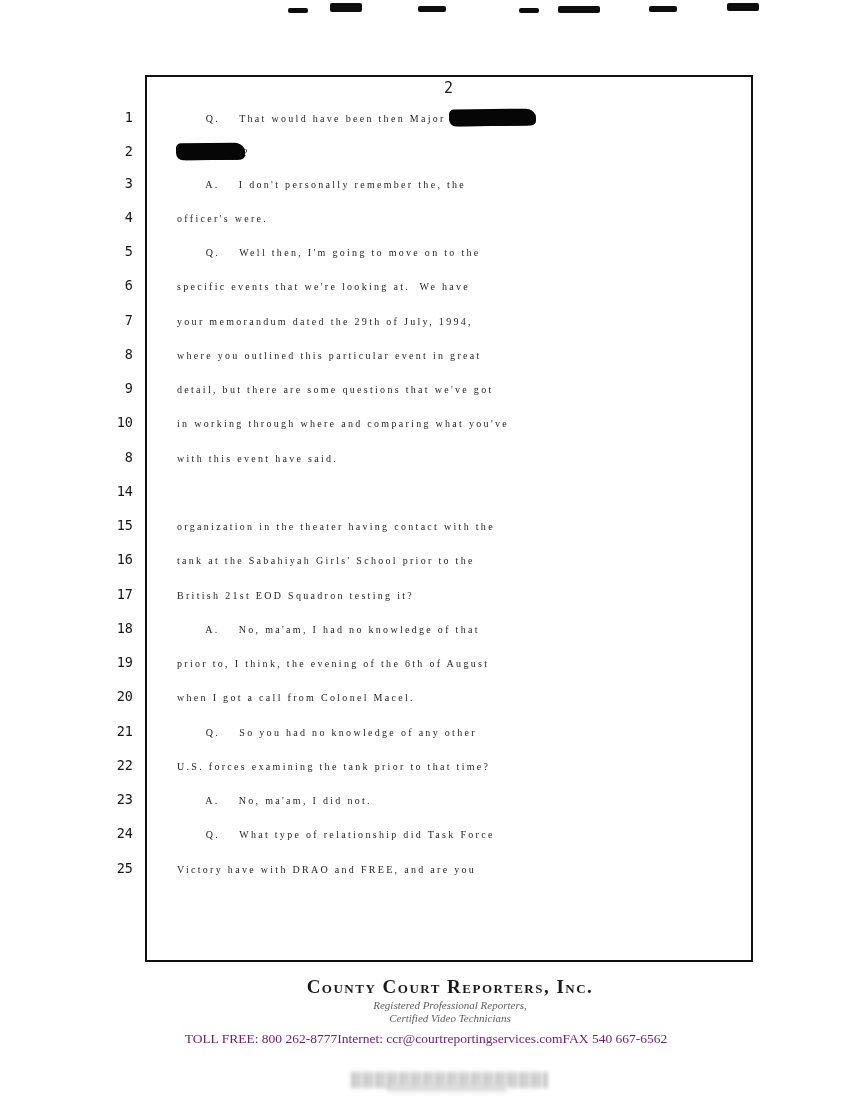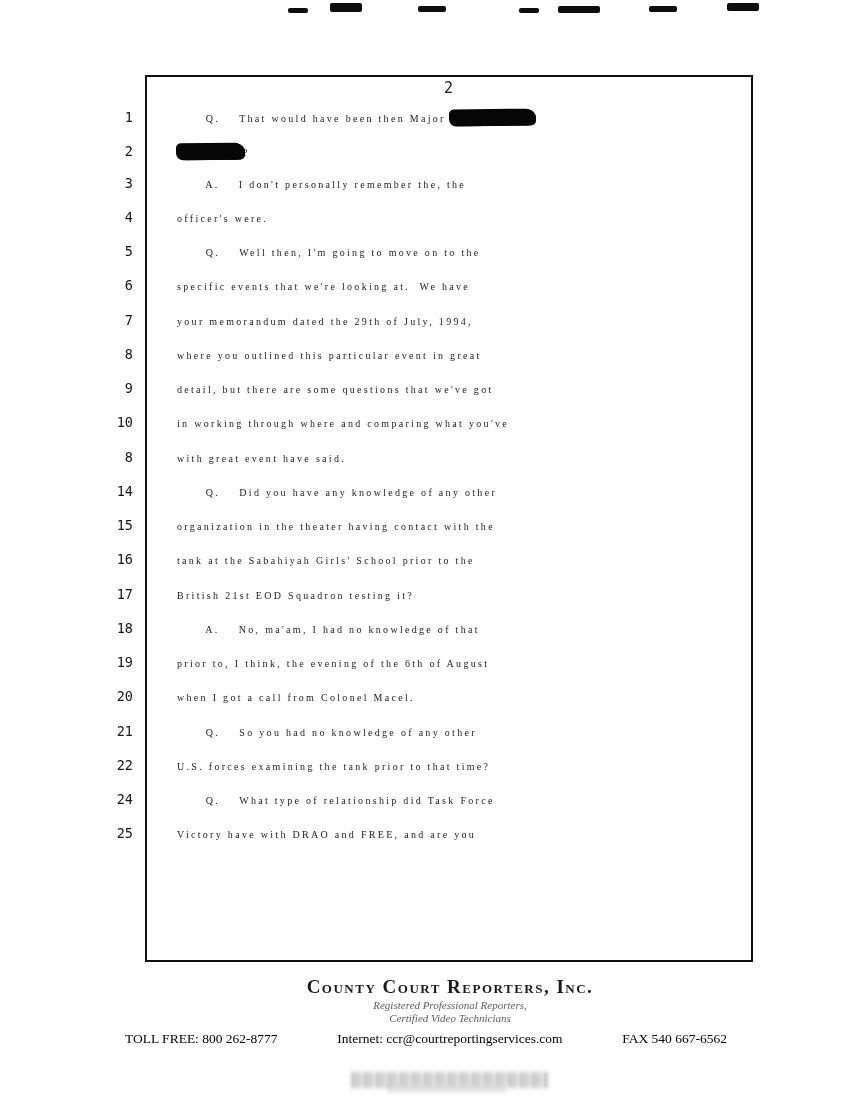--- a/index.html
+++ b/index.html
@@ -107,24 +107,24 @@
     font-size: 11px;
     color: #5d5d5d;
     filter: blur(0.4px);
   }
   .footer-contact {
     position: absolute;
     left: 125px;
     top: 1031px;
     width: 602px;
     display: flex;
-    justify-content: space-between;
+    justify-content: center;
     font-family: "Liberation Serif", serif;
     font-size: 13.5px;
-    color: #000000;
+    color: #701a75;
     filter: blur(0.2px);
   }
 
   
   .blur-smudge {
     position: absolute;
     left: 352px;
     top: 1072px;
     width: 195px;
     height: 16px;
@@ -172,30 +172,31 @@
       <div class="t-row"><span class="t-num">1</span><span class="t-text">      Q.    That would have been then Major <span class="redaction" style="width: 84px;"></span></span></div>
       <div class="t-row"><span class="t-num">2</span><span class="t-text"><span class="redaction" style="width: 66px;"></span>?</span></div>
       <div class="t-row"><span class="t-num">3</span><span class="t-text">      A.    I don't personally remember the, the</span></div>
       <div class="t-row"><span class="t-num">4</span><span class="t-text">officer's were.</span></div>
       <div class="t-row"><span class="t-num">5</span><span class="t-text">      Q.    Well then, I'm going to move on to the</span></div>
       <div class="t-row"><span class="t-num">6</span><span class="t-text">specific events that we're looking at.  We have</span></div>
       <div class="t-row"><span class="t-num">7</span><span class="t-text">your memorandum dated the 29th of July, 1994,</span></div>
       <div class="t-row"><span class="t-num">8</span><span class="t-text">where you outlined this particular event in great</span></div>
       <div class="t-row"><span class="t-num">9</span><span class="t-text">detail, but there are some questions that we've got</span></div>
       <div class="t-row"><span class="t-num">10</span><span class="t-text">in working through where and comparing what you've</span></div>
-      <div class="t-row"><span class="t-num">8</span><span class="t-text">with great event have said.</span></div>
-      <div class="t-row"><span class="t-num">14</span><span class="t-text">      Q.    Did you have any knowledge of any other</span></div>
+      <div class="t-row"><span class="t-num">8</span><span class="t-text">with this event have said.</span></div>
+      <div class="t-row"><span class="t-num">14</span></div>
       <div class="t-row"><span class="t-num">15</span><span class="t-text">organization in the theater having contact with the</span></div>
       <div class="t-row"><span class="t-num">16</span><span class="t-text">tank at the Sabahiyah Girls' School prior to the</span></div>
       <div class="t-row"><span class="t-num">17</span><span class="t-text">British 21st EOD Squadron testing it?</span></div>
       <div class="t-row"><span class="t-num">18</span><span class="t-text">      A.    No, ma'am, I had no knowledge of that</span></div>
       <div class="t-row"><span class="t-num">19</span><span class="t-text">prior to, I think, the evening of the 6th of August</span></div>
       <div class="t-row"><span class="t-num">20</span><span class="t-text">when I got a call from Colonel Macel.</span></div>
       <div class="t-row"><span class="t-num">21</span><span class="t-text">      Q.    So you had no knowledge of any other</span></div>
       <div class="t-row"><span class="t-num">22</span><span class="t-text">U.S. forces examining the tank prior to that time?</span></div>
+      <div class="t-row"><span class="t-num">23</span><span class="t-text">      A.    No, ma'am, I did not.</span></div>
       <div class="t-row"><span class="t-num">24</span><span class="t-text">      Q.    What type of relationship did Task Force</span></div>
       <div class="t-row"><span class="t-num">25</span><span class="t-text">Victory have with DRAO and FREE, and are you</span></div>
     </div>
 
   <div class="footer-company">County Court Reporters, Inc.</div>
   <div class="footer-tagline" style="top:999px;">Registered Professional Reporters,</div>
   <div class="footer-tagline" style="top:1012px;">Certified Video Technicians</div>
 
   <div class="footer-contact">
     <span>TOLL FREE:   800 262-8777</span>

